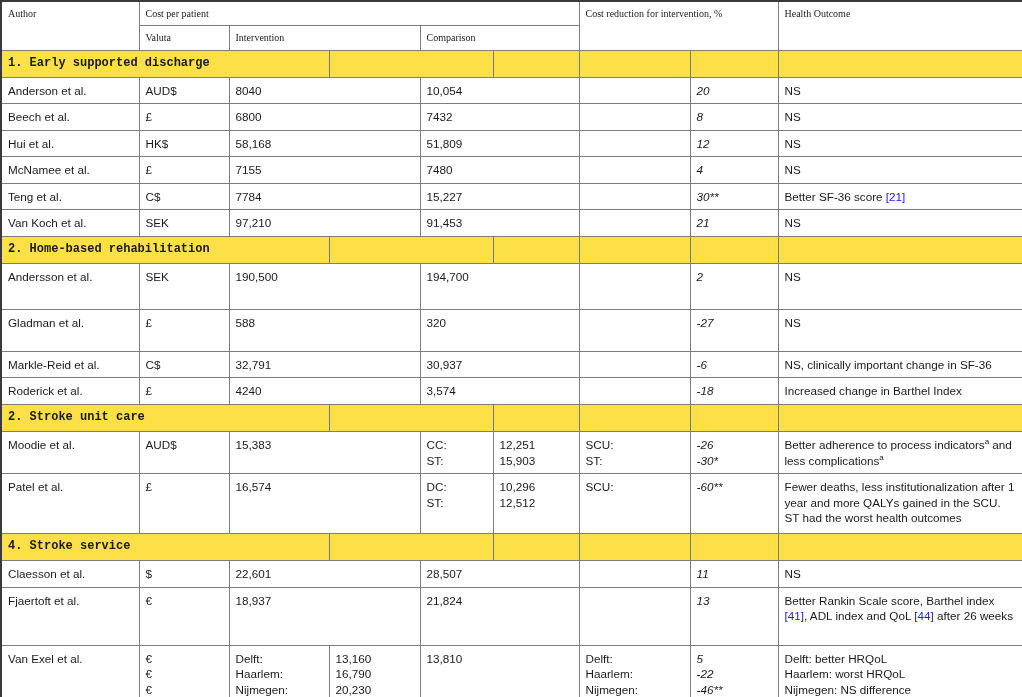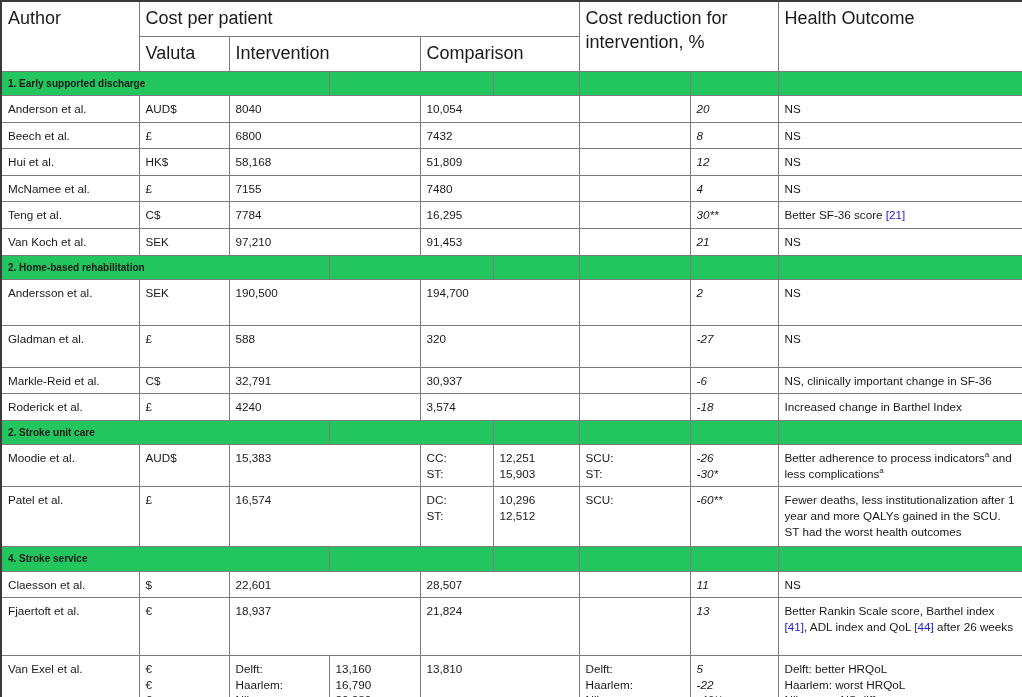--- a/index.html
+++ b/index.html
@@ -35,30 +35,32 @@
   }
   
   table.data-table {
     border-top: 2px solid #3a3a3a;
     border-bottom: 2px solid #3a3a3a;
     border-left: 2px solid #3a3a3a;
     border-right: 2px solid #3a3a3a;
   }
   th.hdr {
     font-weight: bold;
-    font-size: 18px;
+    font-size: 10px;
     background: #ffffff;
     vertical-align: top;
+    font-family: Liberation Serif, serif;
   }
   tr.section-row > td {
-    background: #22c55e;
+    background: #fde047;
     font-weight: bold;
-    font-size: 10px;
+    font-size: 12.0px;
     padding-top: 5px;
     padding-bottom: 5px;
+    font-family: Liberation Mono, monospace;
   }
   td.num-bold { font-weight: bold; font-style: italic; }
   .ref-link { color: #2222cc; }
   sup.fn { font-size: 8px; vertical-align: super; line-height: 0; }
   .ml { white-space: pre-line; }
   .hdr-top { border-bottom: 1px solid #7c7c7c; }
 </style>
 </head>
 <body>
 
@@ -132,21 +134,21 @@
         <td colspan="2">7155</td>
         <td colspan="2">7480</td>
         <td></td>
         <td class="num-bold">4</td>
         <td>NS</td>
       </tr>
       <tr>
         <td>Teng et al.</td>
         <td>C$</td>
         <td colspan="2">7784</td>
-        <td colspan="2">16,295</td>
+        <td colspan="2">15,227</td>
         <td></td>
         <td class="num-bold">30**</td>
         <td><span>Better SF-36 score </span><span class="ref-link">[21]</span></td>
       </tr>
       <tr>
         <td>Van Koch et al.</td>
         <td>SEK</td>
         <td colspan="2">97,210</td>
         <td colspan="2">91,453</td>
         <td></td>

